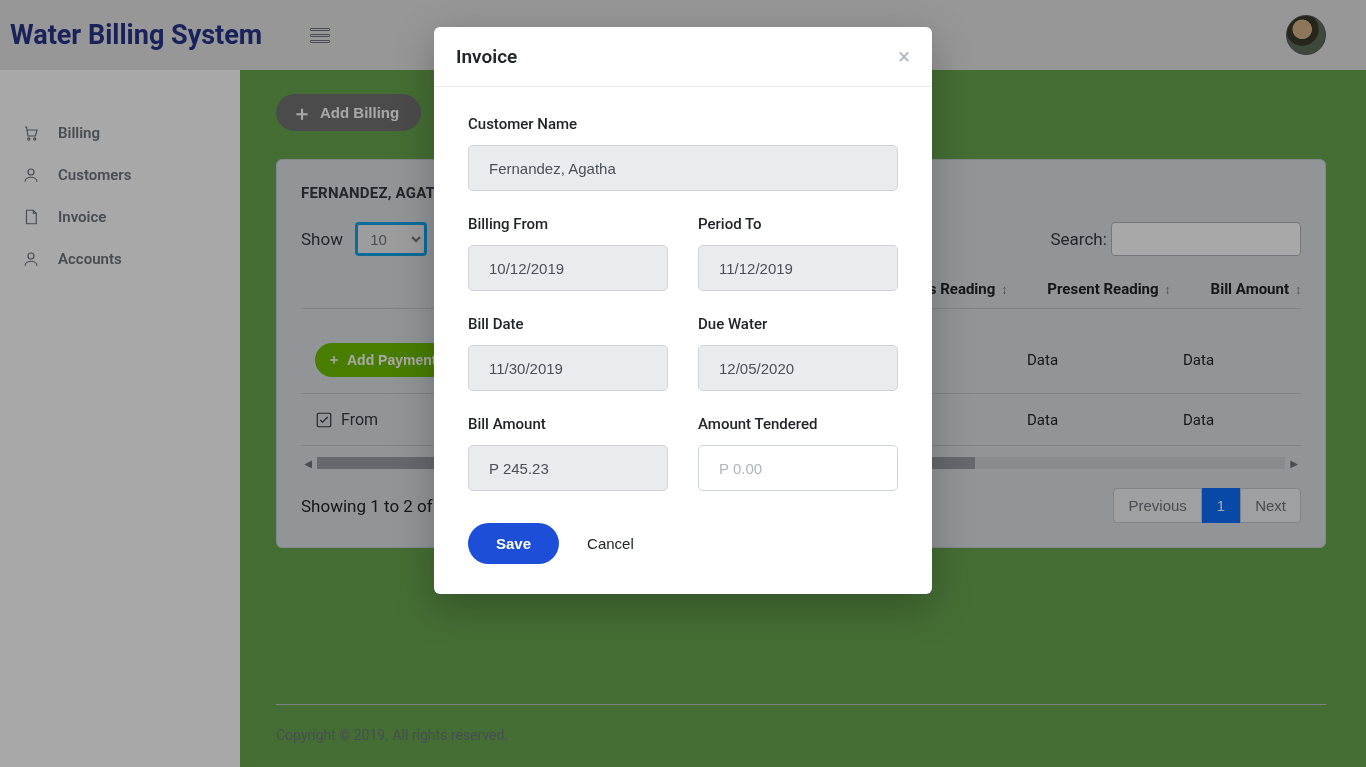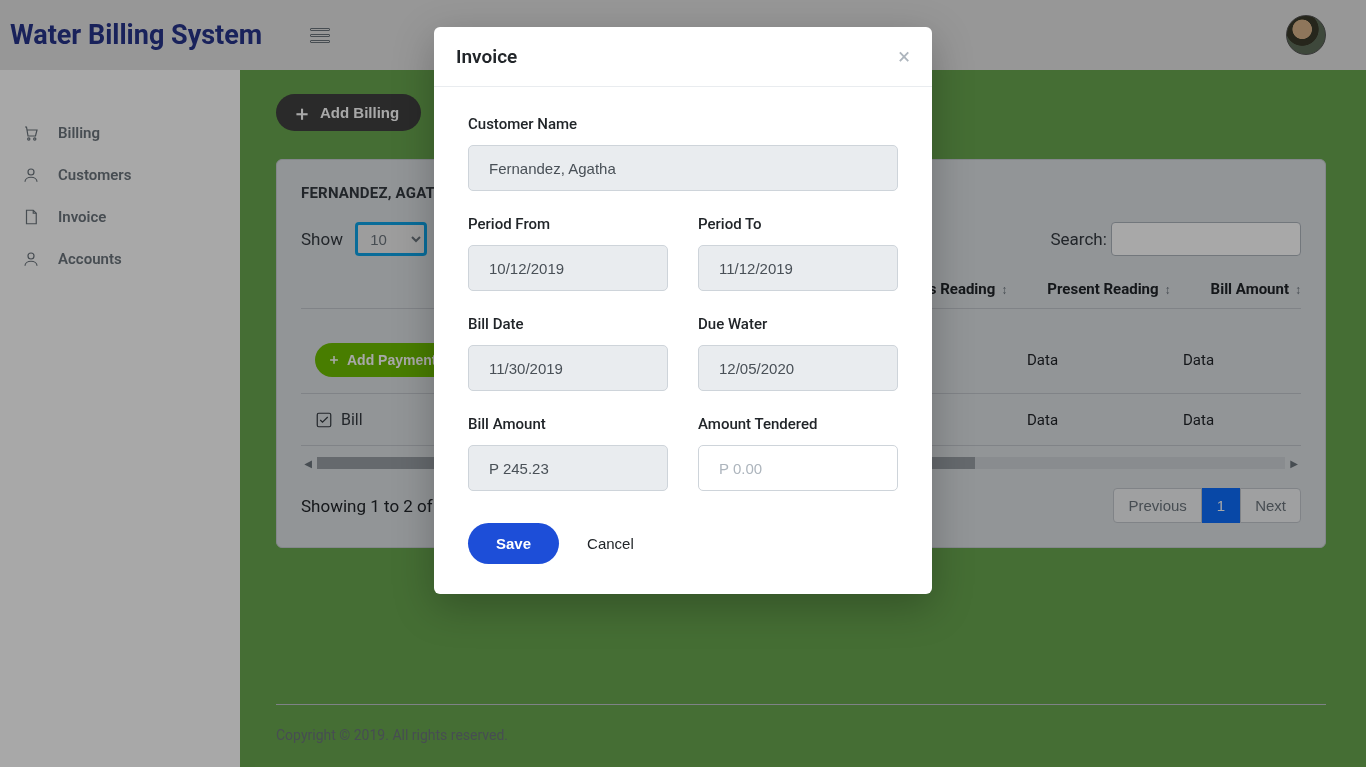--- a/index.html
+++ b/index.html
@@ -70,21 +70,21 @@
   .side-item svg { width: 18px; height: 18px; stroke: #6c757d; fill: none; stroke-width: 1.6; }
 
   .content {
     flex: 1;
     background: #6aa84f;
     padding: 24px 36px 40px 36px;
     position: relative;
   }
 
   .btn-green {
-    background: #404040;
+    background: #737373;
     color: #fff;
     border: none;
     border-radius: 22px;
     padding: 10px 22px 10px 16px;
     font-size: 15px;
     font-weight: 600;
     display: inline-flex;
     align-items: center;
     gap: 8px;
     cursor: pointer;
@@ -300,21 +300,21 @@
             <span>Data</span>
           </div>
         </div>
         <div class="data-row">
           <div class="row-left">
             <div class="paid-chip">
               <svg viewBox="0 0 24 24">
                   <rect x="3" y="3" width="18" height="18" rx="2"></rect>
                   <path d="M7 12l3 3 7-7"></path>
                 </svg>
-              <span>Bill</span>
+              <span>From</span>
             </div>
           </div>
           <div class="row-right">
 
             <span>Data</span>
             <span>Data</span>
           </div>
         </div>
       </div>
 
@@ -351,21 +351,21 @@
   </div>
   <div class="modal-body">
 
     <div class="form-group">
       <label class="form-label">Customer Name</label>
       <input class="form-control" readonly="" value="Fernandez, Agatha" style="">
     </div>
 
     <div class="form-row">
       <div class="form-group">
-        <label class="form-label">Period From</label>
+        <label class="form-label">Billing From</label>
         <input class="form-control" readonly="" value="10/12/2019" style="">
       </div>
       <div class="form-group">
         <label class="form-label">Period To</label>
         <input class="form-control" readonly="" value="11/12/2019" style="">
       </div>
     </div>
 
     <div class="form-row">
       <div class="form-group">

